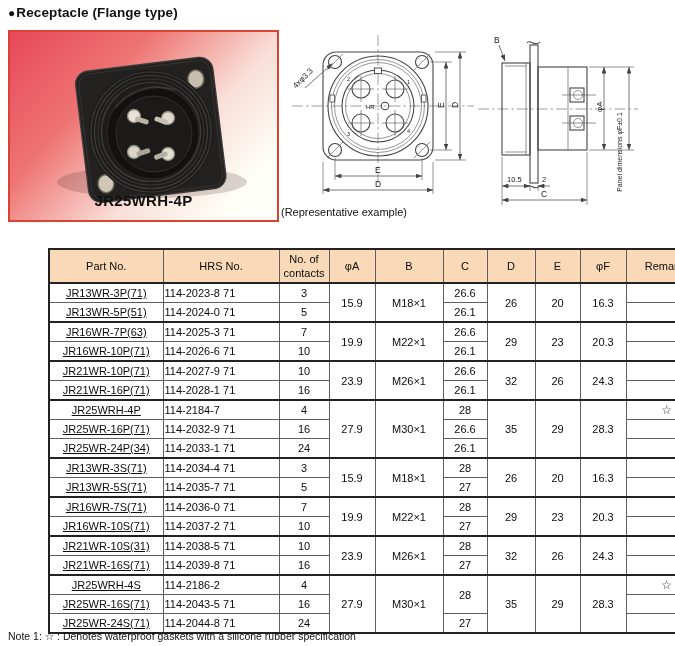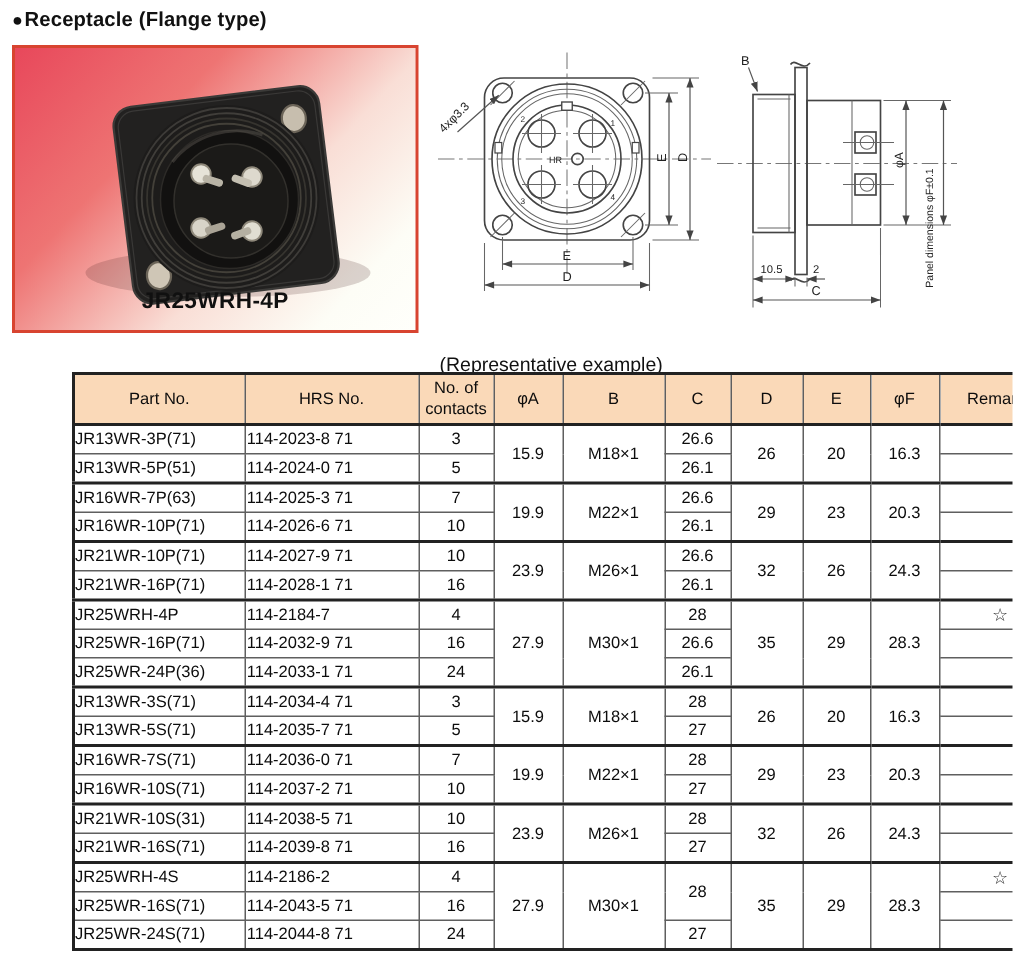--- a/index.html
+++ b/index.html
@@ -15,29 +15,29 @@
   .title-row{position:absolute;left:8px;top:5px;font-size:13.5px;font-weight:bold;letter-spacing:0.1px;display:flex;align-items:center;gap:1px;}
   .title-row .bullet{font-size:12px;line-height:1;}
 
   .photo{position:absolute;left:8px;top:30px;width:271px;height:192px;border:2px solid var(--photo-border);box-sizing:border-box;
          background:linear-gradient(133deg,var(--photo-red) 0%,#ee7473 32%,#f9ded6 62%,#fdfdf6 85%,#fffffb 100%);}
   .photo svg{position:absolute;left:0;top:0;}
   .photo-label{position:absolute;left:0;right:0;top:160px;text-align:center;font-size:15px;font-weight:bold;color:#101010;letter-spacing:0.3px;}
 
   .front-view{position:absolute;left:288px;top:33px;}
   .side-view{position:absolute;left:476px;top:30px;}
-  .caption{position:absolute;left:293px;top:206px;font-size:13px;color:#111;margin-top:29px;}
+  .caption{position:absolute;left:281px;top:206px;font-size:11px;color:#111;}
 
   table{position:absolute;left:8px;top:248px;width:659px;border-collapse:collapse;table-layout:fixed;
         font-size:11px;color:#0c0c0c;border:2px solid var(--line-dark);margin-left:40px;}
   th,td{border:1px solid #5f5f5f;overflow:hidden;}
   thead th{background:var(--header-bg);height:32px;font-weight:normal;white-space:pre-line;line-height:1.3;
            border-bottom:2px solid var(--line-dark);text-align:center;padding:0;}
   tbody td{height:18px;line-height:18px;text-align:center;padding:0;}
-  td.col-part-no{text-align:left;}
+  td.col-part-no{text-align:center;text-decoration:underline;}
   td.col-hrs-no{text-align:left;padding-left:1px;}
   td.col-remarks{font-size:12px;color:#333;}
   tr.group-start td{border-top:2px solid var(--line-dark);}
 
   .note{position:absolute;left:8px;top:630px;font-size:10.5px;color:#111;}
 
   
   .dln{stroke:#444;stroke-width:1.1;fill:none;}
   .thin{stroke:#666;stroke-width:0.7;fill:none;}
   .cl{stroke:#777;stroke-width:0.7;fill:none;stroke-dasharray:11 3 2.5 3;}
@@ -303,21 +303,21 @@
           <td class="col-remarks">☆</td>
         </tr>
         <tr>
           <td class="col-part-no">JR25WR-16P(71)</td>
           <td class="col-hrs-no">114-2032-9 71</td>
           <td class="col-contacts">16</td>
           <td class="col-c">26.6</td>
           <td class="col-remarks"></td>
         </tr>
         <tr>
-          <td class="col-part-no">JR25WR-24P(36)</td>
+          <td class="col-part-no">JR25WR-24P(34)</td>
           <td class="col-hrs-no">114-2033-1 71</td>
           <td class="col-contacts">24</td>
           <td class="col-c">26.1</td>
           <td class="col-remarks"></td>
         </tr>
         <tr class="group-start">
           <td class="col-part-no">JR13WR-3S(71)</td>
           <td class="col-hrs-no">114-2034-4 71</td>
           <td class="col-contacts">3</td>
           <td rowspan="2" class="col-phi-a">15.9</td>
@@ -394,14 +394,15 @@
         <tr>
           <td class="col-part-no">JR25WR-24S(71)</td>
           <td class="col-hrs-no">114-2044-8 71</td>
           <td class="col-contacts">24</td>
           <td class="col-c">27</td>
           <td class="col-remarks"></td>
         </tr>
       </tbody>
   </table>
 
+  <div class="note">Note 1: ☆ : Denotes waterproof gaskets with a silicone rubber specification</div>
 
 </div>
 
 </body></html>

